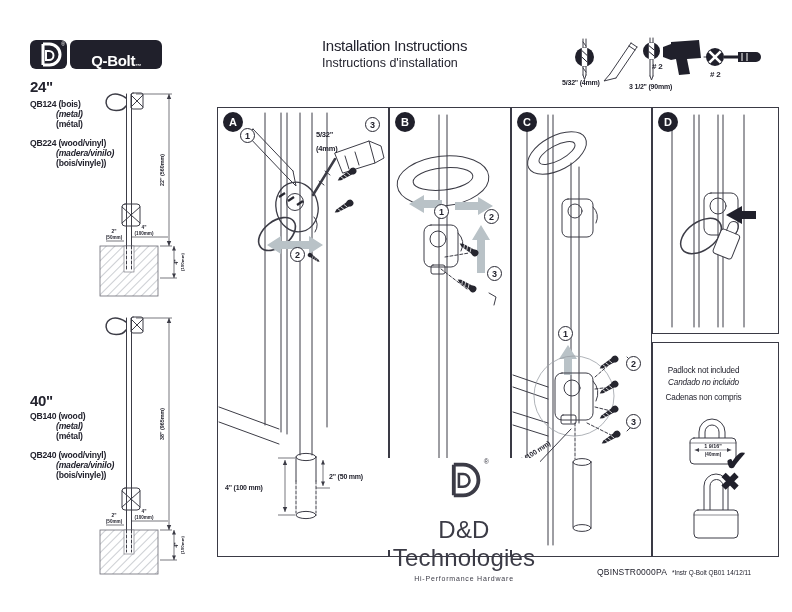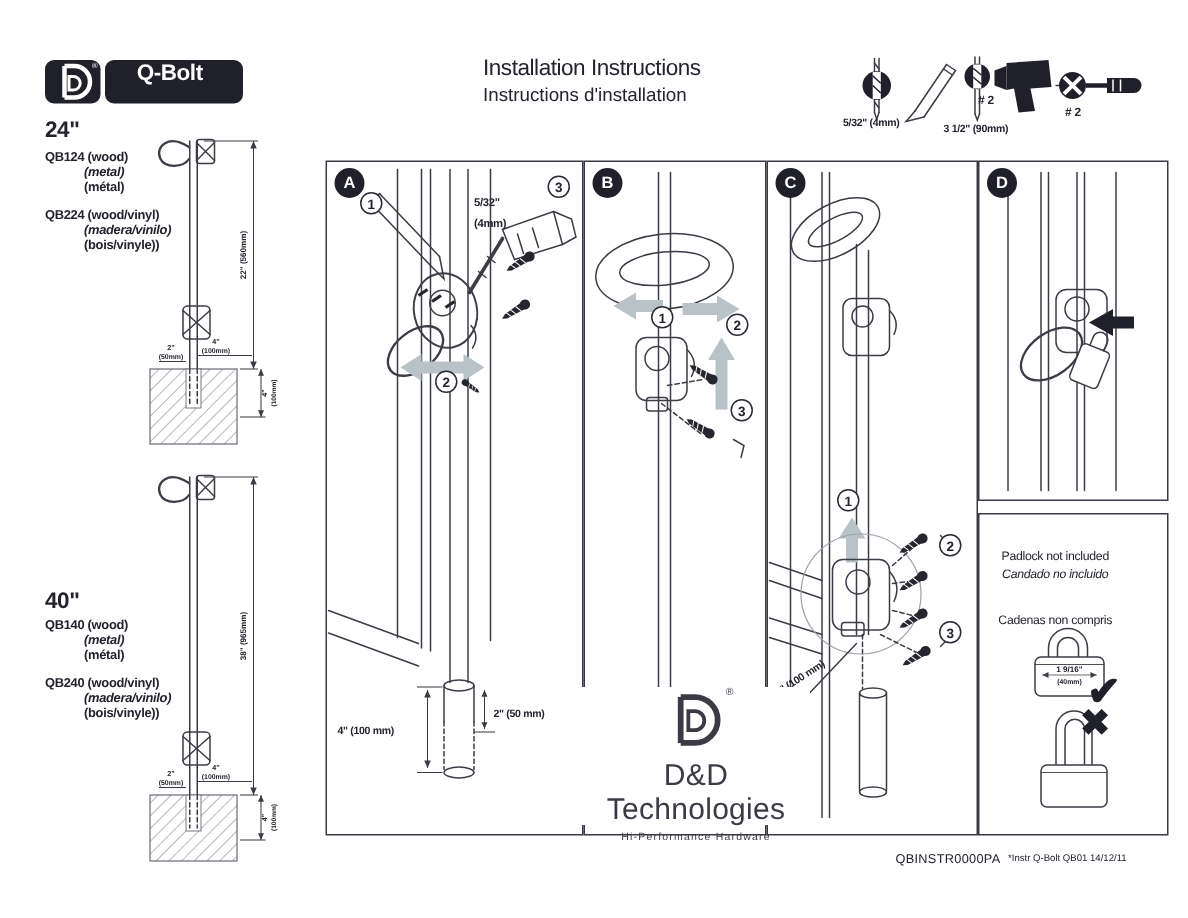--- a/index.html
+++ b/index.html
@@ -24,21 +24,21 @@
 <div style="position:absolute;left:30px;top:40px;display:flex;gap:3px">
   <div style="width:37px;height:29px;background:#20202b;border-radius:6px;position:relative">
     <svg width="37" height="29" viewBox="0 0 37 29">
       <g transform="translate(10,3)">
         <path d="M3,1 V22 M3,1 H9.5 A10.5,10.5 0 0 1 9.5,22 H3" stroke="#fff" stroke-width="3" fill="none"></path>
         <path d="M9,8 a4.3,4.3 0 0 1 0,9 H6 V8 Z" stroke="#fff" stroke-width="2" fill="none"></path>
       </g>
     </svg>
     <span style="position:absolute;right:2px;top:1px;color:#fff;font-size:5px">®</span>
   </div>
-  <div style="width:92px;height:29px;background:#20202b;border-radius:6px;color:#fff;display:flex;align-items:flex-start;justify-content:center;font-weight:bold;font-size:15px;letter-spacing:-.3px">
+  <div style="width:92px;height:29px;background:#20202b;border-radius:6px;color:#fff;display:flex;align-items:flex-end;justify-content:center;font-weight:bold;font-size:15px;letter-spacing:-.3px">
     <span>Q-Bolt</span>
       <span style="font-size:6px;margin-top:-8px">™</span>
   </div>
 </div>
 
 <div style="position:absolute;left:322px;top:37px">
   <div class="b" style="font-size:15px;letter-spacing:-.3px">Installation Instructions</div>
   <div class="b" style="font-size:12.5px;margin-top:2px">Instructions d'installation</div>
 </div>
 
@@ -89,21 +89,21 @@
   <line x1="39" y1="9" x2="39" y2="17" stroke="#fff" stroke-width="1"></line>
   <line x1="44" y1="9" x2="44" y2="17" stroke="#fff" stroke-width="1"></line>
 </svg>
 <div class="note" style="left:562px;top:79px">5/32" (4mm)</div>
 <div class="note" style="left:652px;top:62px;font-size:8px"># 2</div>
 <div class="note" style="left:629px;top:83px">3 1/2" (90mm)</div>
 <div class="note" style="left:710px;top:70px;font-size:8px"># 2</div>
 
 <div class="szhead" style="left:30px;top:78px">24"</div>
 <div class="prod" style="left:30px;top:99px">
-  <div>QB124 (wood)</div>
+  <div>QB124 (bois)</div>
   <div class="ind i">(metal)</div>
   <div class="ind">(métal)</div>
   <div style="height:9px"></div>
   <div>QB224 (wood/vinyl)</div>
   <div class="ind i">(madera/vinilo)</div>
   <div class="ind">(bois/vinyle))</div>
 </div>
 
 <svg class="draw" style="left:98px;top:84px" width="92" height="218" viewBox="0 0 92 218">
   <defs>
@@ -422,21 +422,21 @@
   <div>5/32"</div>
   <div>(4mm)</div>
 </div>
 <div class="note" style="left:225px;top:484px">4" (100 mm)</div>
 <div class="note" style="left:329px;top:473px">2" (50 mm)</div>
 <div class="note" style="left:516px;top:460px;transform:rotate(-33deg);transform-origin:0 0">4" (100 mm)</div>
 
 <div style="position:absolute;left:652px;top:342px;width:103px;text-align:center;z-index:3">
   <div class="b" style="font-size:8.2px;margin-top:24px;letter-spacing:-.2px">Padlock not included</div>
   <div class="b i" style="font-size:8.2px;margin-top:3px;letter-spacing:-.2px">Candado no incluido</div>
-  <div class="b" style="font-size:8.2px;margin-top:22px;letter-spacing:-.2px">Cadenas non compris</div>
+  <div class="b" style="font-size:8.2px;margin-top:6px;letter-spacing:-.2px">Cadenas non compris</div>
 </div>
 <svg class="draw" style="left:652px;top:342px" width="127" height="215" viewBox="0 0 127 215">
   <g class="dk" stroke-width="1.1">
     <path d="M47,96 v-6 a13,13 0 0 1 26,0 v6"></path>
     <path d="M53,96 v-6 a7,7 0 0 1 14,0 v6"></path>
     <rect x="38" y="96" width="46" height="26" rx="4" fill="#fff"></rect>
     <line x1="38" y1="101" x2="84" y2="101" stroke-width="0.6"></line>
     <line x1="43" y1="108" x2="79" y2="108" stroke-width="0.5"></line>
   </g>
   <path d="M43,108 l4,-2 v4 z M79,108 l-4,-2 v4 z" fill="#3c3c46"></path>
@@ -455,18 +455,18 @@
 </svg>
 
 <div style="position:absolute;left:388px;top:458px;width:152px;height:92px;background:#fff;z-index:5;text-align:center">
   <div style="position:relative;display:inline-block;margin-top:2px">
     <svg width="34" height="40" viewBox="0 0 40 46">
       <path d="M8,5 V41 M8,5 H19 A18,18 0 0 1 19,41 H8" stroke="#3b3b46" stroke-width="4.5" fill="none"></path>
       <path d="M19,16 a7.5,7.5 0 0 1 0,15 H14 V16 Z" stroke="#3b3b46" stroke-width="3" fill="none"></path>
     </svg>
     <span style="position:absolute;right:-8px;top:-2px;font-size:7px;color:#3b3b46">®</span>
   </div>
-  <div style="font-size:20px;color:#3b3b46;letter-spacing:.2px;margin-top:1px">D&amp;D Technologies</div>
+  <div style="font-size:24px;color:#3b3b46;letter-spacing:.2px;margin-top:12px">D&amp;D Technologies</div>
   <div style="font-size:7px;color:#3b3b46;letter-spacing:.8px;margin-top:3px">Hi-Performance Hardware</div>
 </div>
 
 <div class="b" style="position:absolute;left:597px;top:567px;font-size:8.5px;letter-spacing:.2px">QBINSTR0000PA</div>
 <div class="b" style="position:absolute;left:672px;top:569px;font-size:6.4px">*Instr Q-Bolt QB01 14/12/11</div>
 
 </body></html>

